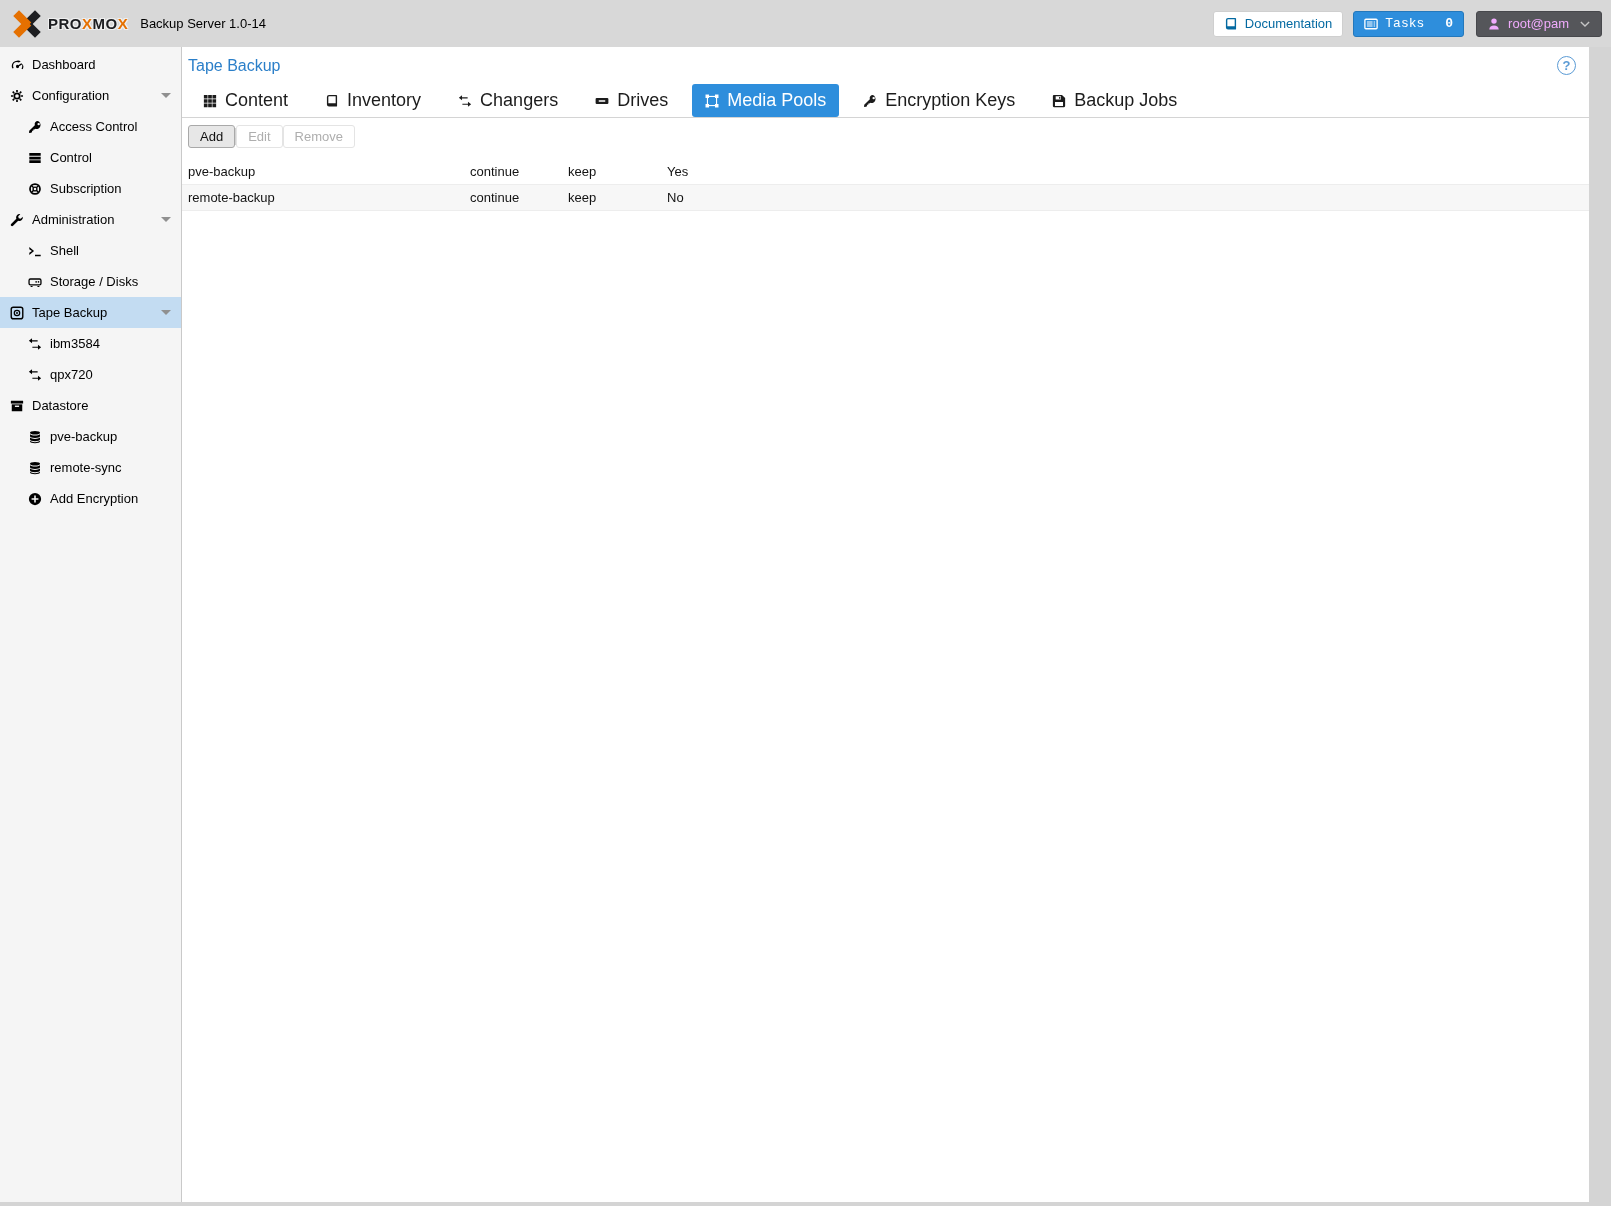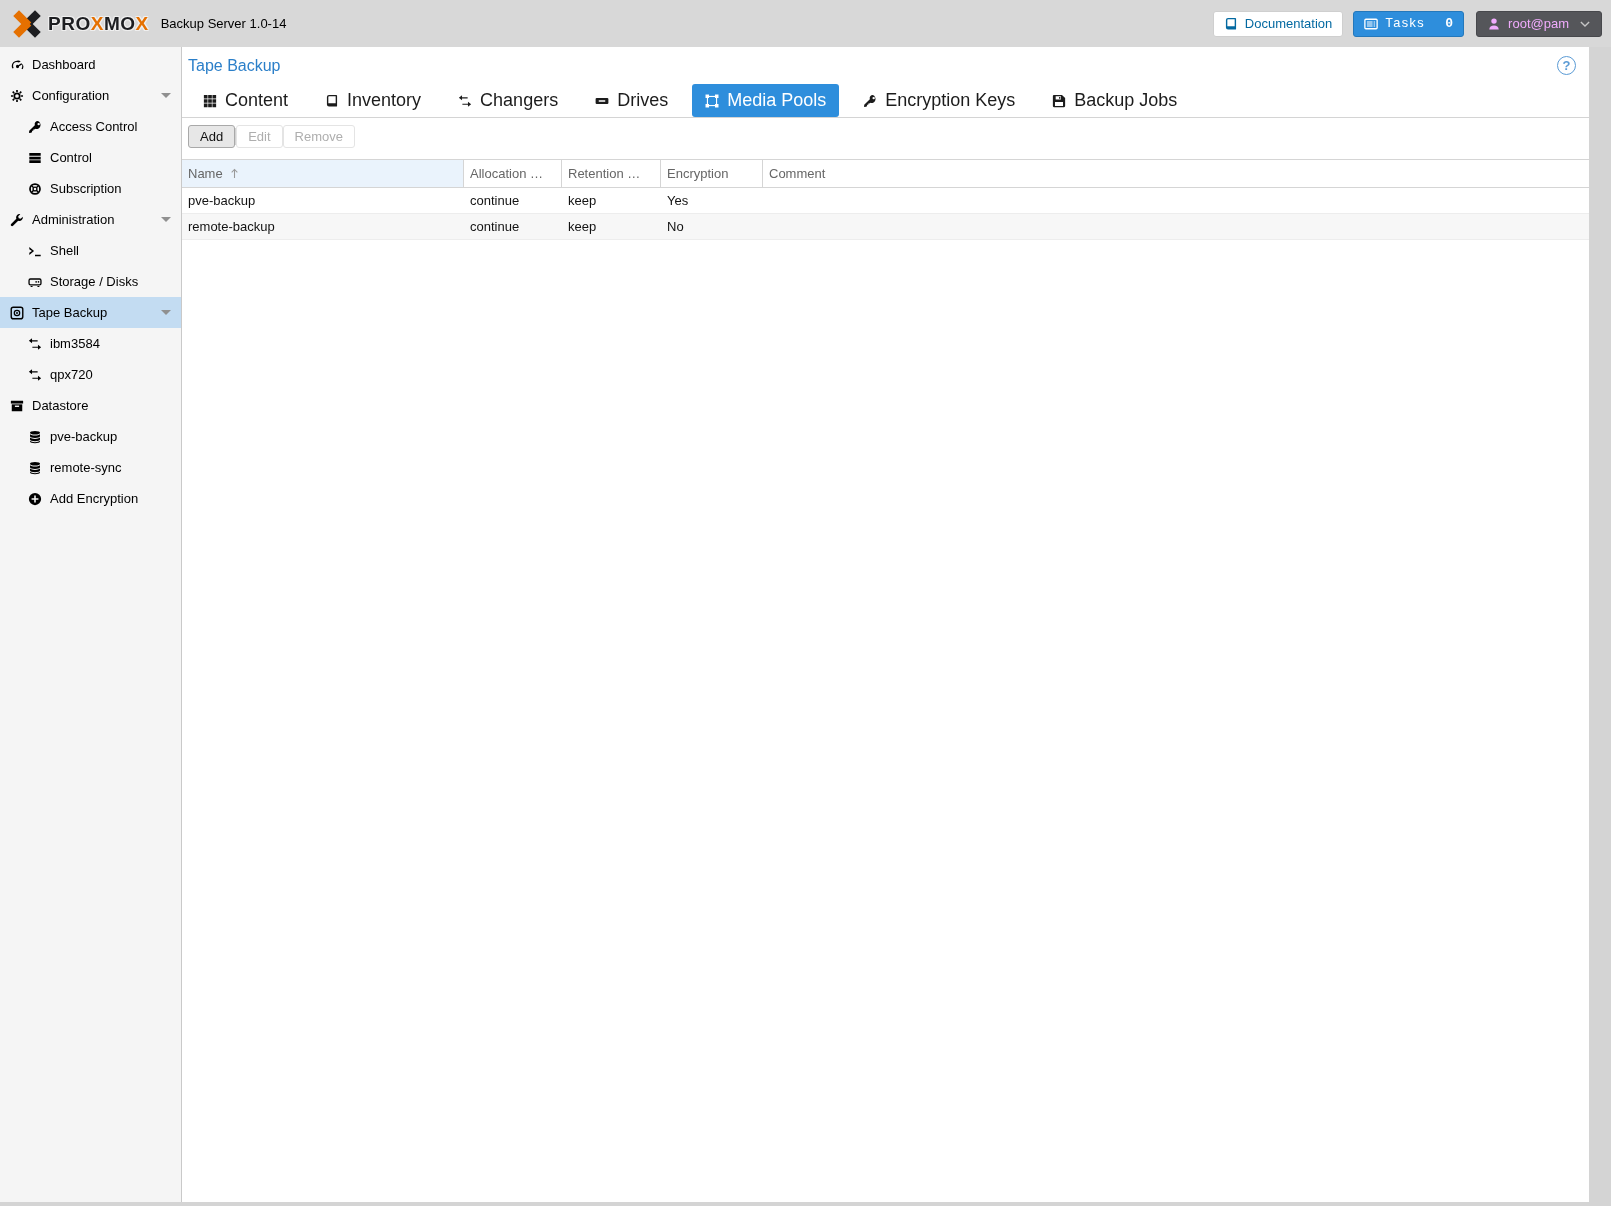--- a/index.html
+++ b/index.html
@@ -2,21 +2,21 @@
 <html style="--accent: #2e8edc; --title: #2b7fc9; --nav-sel: #c3dcf2; --sorted-bg: #eaf3fc; --topbar-bg: #d8d8d8; --sidebar-bg: #f5f5f5;"><head>
 <meta charset="utf-8">
 <style>
   html,body{margin:0;padding:0;background:#d4d4d4;font-family:"Liberation Sans","DejaVu Sans",sans-serif;font-size:13px;color:#111;}
   .app{width:1611px;height:1206px;overflow:hidden;display:flex;flex-direction:column;background:#d4d4d4;}
 
   
   .topbar{height:47px;flex:none;background:var(--topbar-bg,#d8d8d8);display:flex;align-items:center;padding:0 9px 0 10px;}
   .logo{display:flex;align-items:center;}
   .logo-mark{width:34px;height:34px;display:block;}
-  .logo-word{margin-left:4px;font-weight:bold;font-size:19px;letter-spacing:.5px;
+  .logo-word{margin-left:4px;font-weight:bold;font-size:15px;letter-spacing:.5px;
     text-shadow:1px 1px 0 #efefef,-1px -1px 0 #efefef,1px -1px 0 #efefef,-1px 1px 0 #efefef;}
   .product{margin-left:12px;font-size:13px;color:#000;}
   .spacer{flex:1;}
   .top-btn{display:flex;align-items:center;gap:7px;height:26px;padding:0 10px;border-radius:3px;font-size:13px;cursor:pointer;border:1px solid transparent;box-sizing:border-box;}
   .btn-doc{background:#fff;border-color:#cfcfcf;color:#0369a1;}
   .btn-tasks{background:var(--accent,#2e8edc);border-color:#2478bb;color:#fff;margin-left:10px;font-family:Liberation Mono, monospace;}
   .btn-tasks .badge{font-weight:bold;margin-left:14px;}
   .btn-user{background:#55565a;border-color:#47484c;color:#f0abfc;margin-left:12px;}
   .btn-user .chev{display:inline-flex;width:12px;height:12px;color:#c6c6c6;margin-left:3px;}
   .top-btn .icon{width:14px;height:14px;}
@@ -329,42 +329,20 @@
         </div>
 
       <div class="toolbar" id="toolbar">
           <button class="tb-btn">Add</button>
           <span class="tb-sep"></span>
           <button class="tb-btn disabled">Edit</button>
           <button class="tb-btn disabled">Remove</button>
         </div>
 
       <div class="grid">
-        <div class="ghead" id="grid-head">
-            <div class="gcell sorted" style="width: 282px; flex: 0 0 auto;">
-              <span>Name</span>
-              <span class="sorticon">
-                <svg viewBox="0 0 16 16">
-                  <path d="M8 13.5V3M4.5 6.5 8 3l3.5 3.5" fill="none" stroke="currentColor" stroke-width="1.3"></path>
-                </svg>
-              </span>
-            </div>
-            <div class="gcell" style="width: 98px; flex: 0 0 auto;">
-              <span>Allocation …</span>
-            </div>
-            <div class="gcell" style="width: 99px; flex: 0 0 auto;">
-              <span>Retention …</span>
-            </div>
-            <div class="gcell" style="width: 102px; flex: 0 0 auto;">
-              <span>Encryption</span>
-            </div>
-            <div class="gcell" style="flex: 1 1 0%;">
-              <span>Comment</span>
-            </div>
-          </div>
         <div id="grid-rows">
             <div class="grow">
               <div class="gcell" style="width: 282px; flex: 0 0 auto;">pve-backup</div>
               <div class="gcell" style="width: 98px; flex: 0 0 auto;">continue</div>
               <div class="gcell" style="width: 99px; flex: 0 0 auto;">keep</div>
               <div class="gcell" style="width: 102px; flex: 0 0 auto;">Yes</div>
               <div class="gcell" style="flex: 1 1 0%;"></div>
             </div>
             <div class="grow alt">
               <div class="gcell" style="width: 282px; flex: 0 0 auto;">remote-backup</div>

